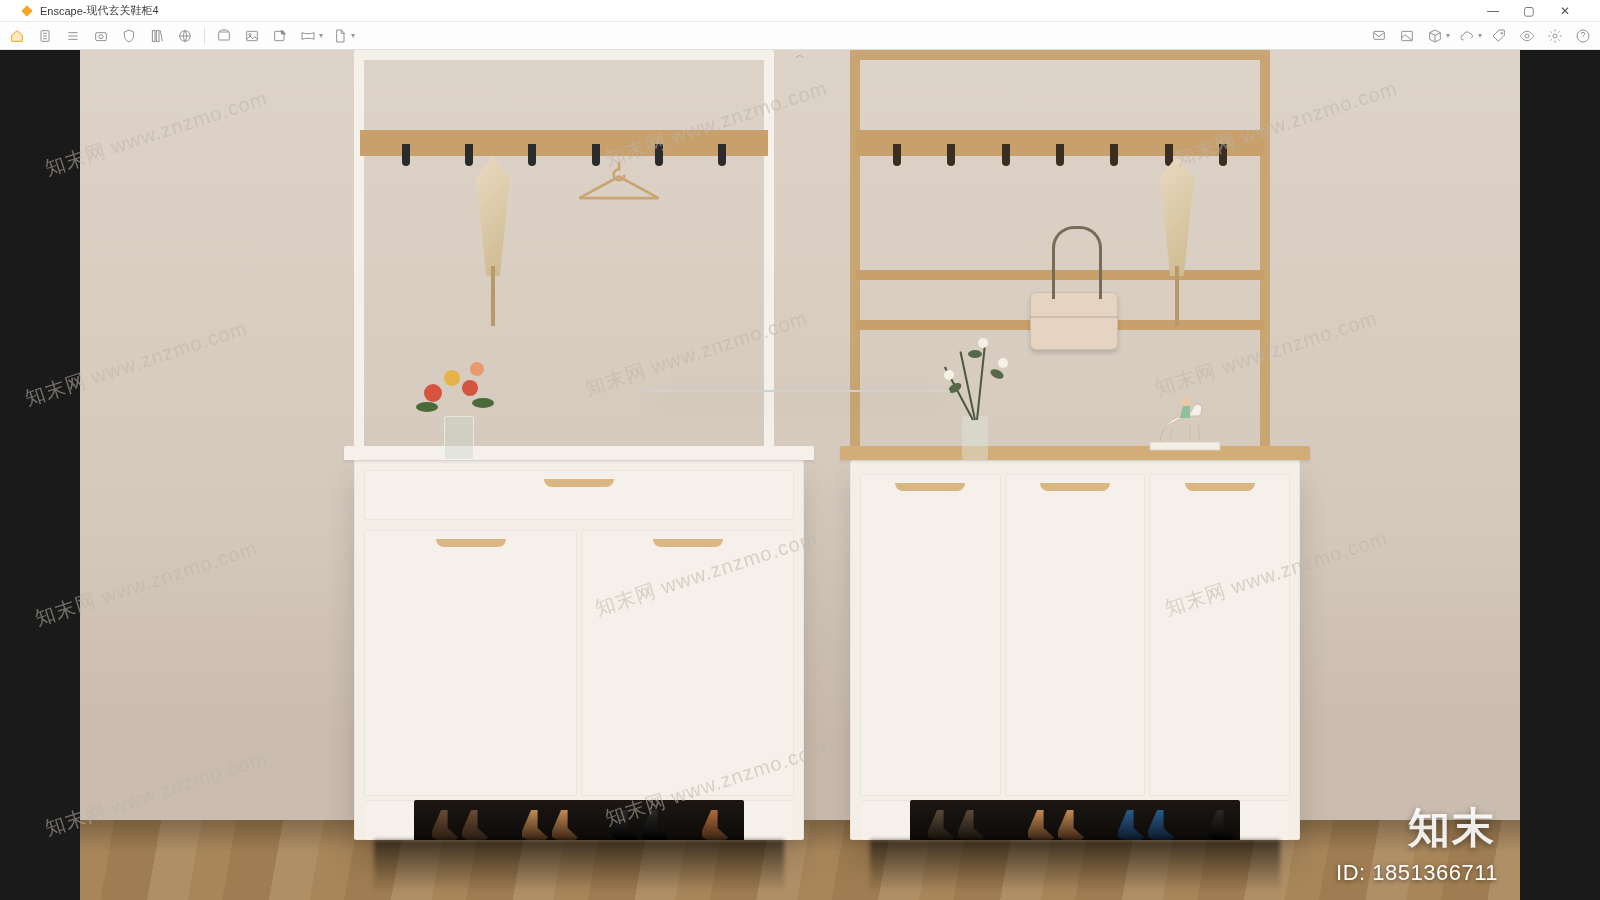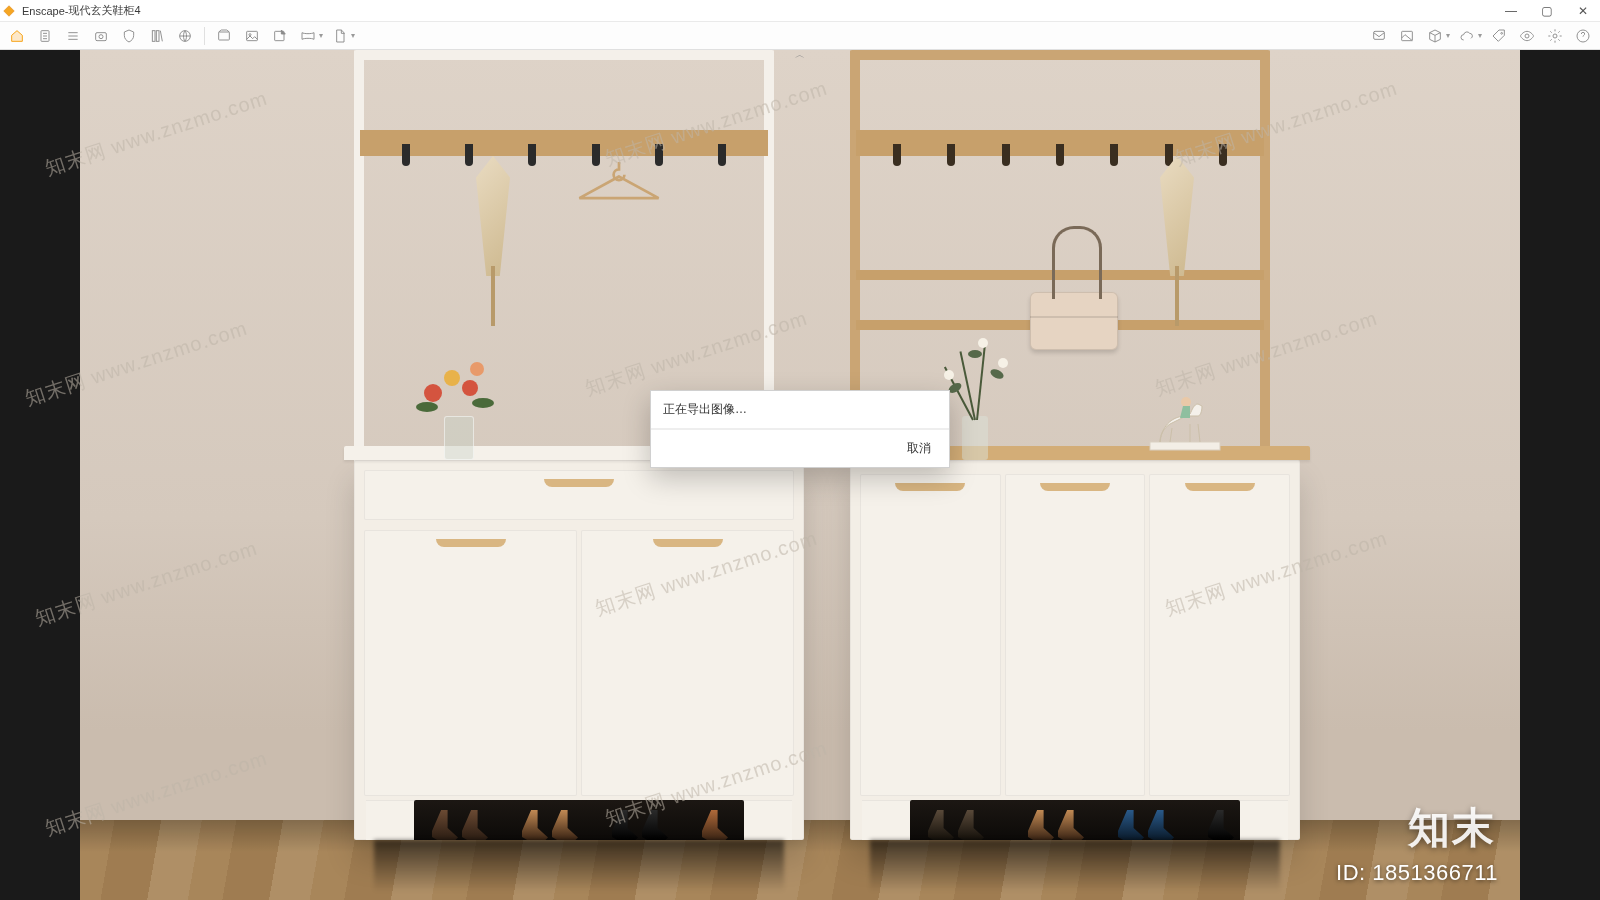--- a/index.html
+++ b/index.html
@@ -4,21 +4,21 @@
 <style>
   * { box-sizing: border-box; margin: 0; padding: 0; }
   html, body { width: 1600px; height: 900px; overflow: hidden; font-family: "Segoe UI", "Microsoft YaHei", Arial, sans-serif; background: #fff; }
   
   
   .titlebar {
     height: 22px;
     background: #ffffff;
     display: flex;
     align-items: center;
-    padding: 0 2px;
+    padding: 0 20px;
     font-size: 11px;
     color: #3a3a3a;
     border-bottom: 1px solid #eaeaea;
   }
   .titlebar .app-icon {
     width: 14px; height: 14px;
     margin-right: 6px;
     display: inline-flex; align-items: center; justify-content: center;
   }
   .titlebar .app-icon svg { width: 14px; height: 14px; }
@@ -510,18 +510,14 @@
     <div class="wm" style="top:510px;left:510px;">知末网 www.znzmo.com</div>
     <div class="wm" style="top:510px;left:1080px;">知末网 www.znzmo.com</div>
     <div class="wm" style="top:730px;left:-40px;">知末网 www.znzmo.com</div>
     <div class="wm" style="top:720px;left:520px;">知末网 www.znzmo.com</div>
 
     <div class="brand-wm">知末</div>
     <div class="id-wm">ID: 1851366711</div>
   </div>
 
   <div class="modal">
-    <div class="m-title">正在导出图像…</div>
-    <div class="m-foot">
-      <button class="cancel">取消</button>
-    </div>
   </div>
 </div>
 
 </body></html>

